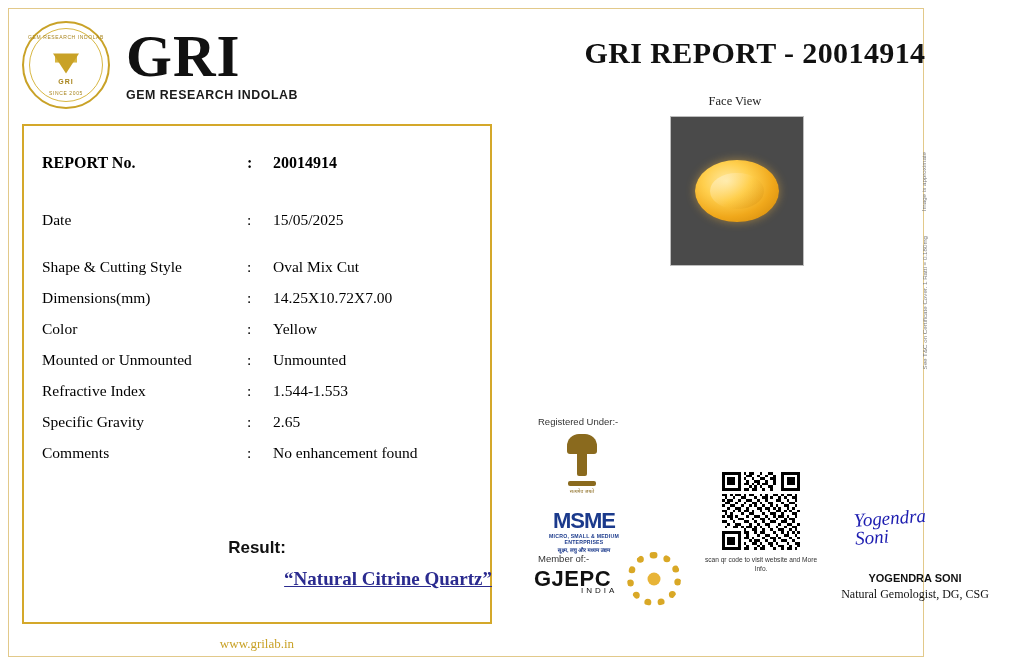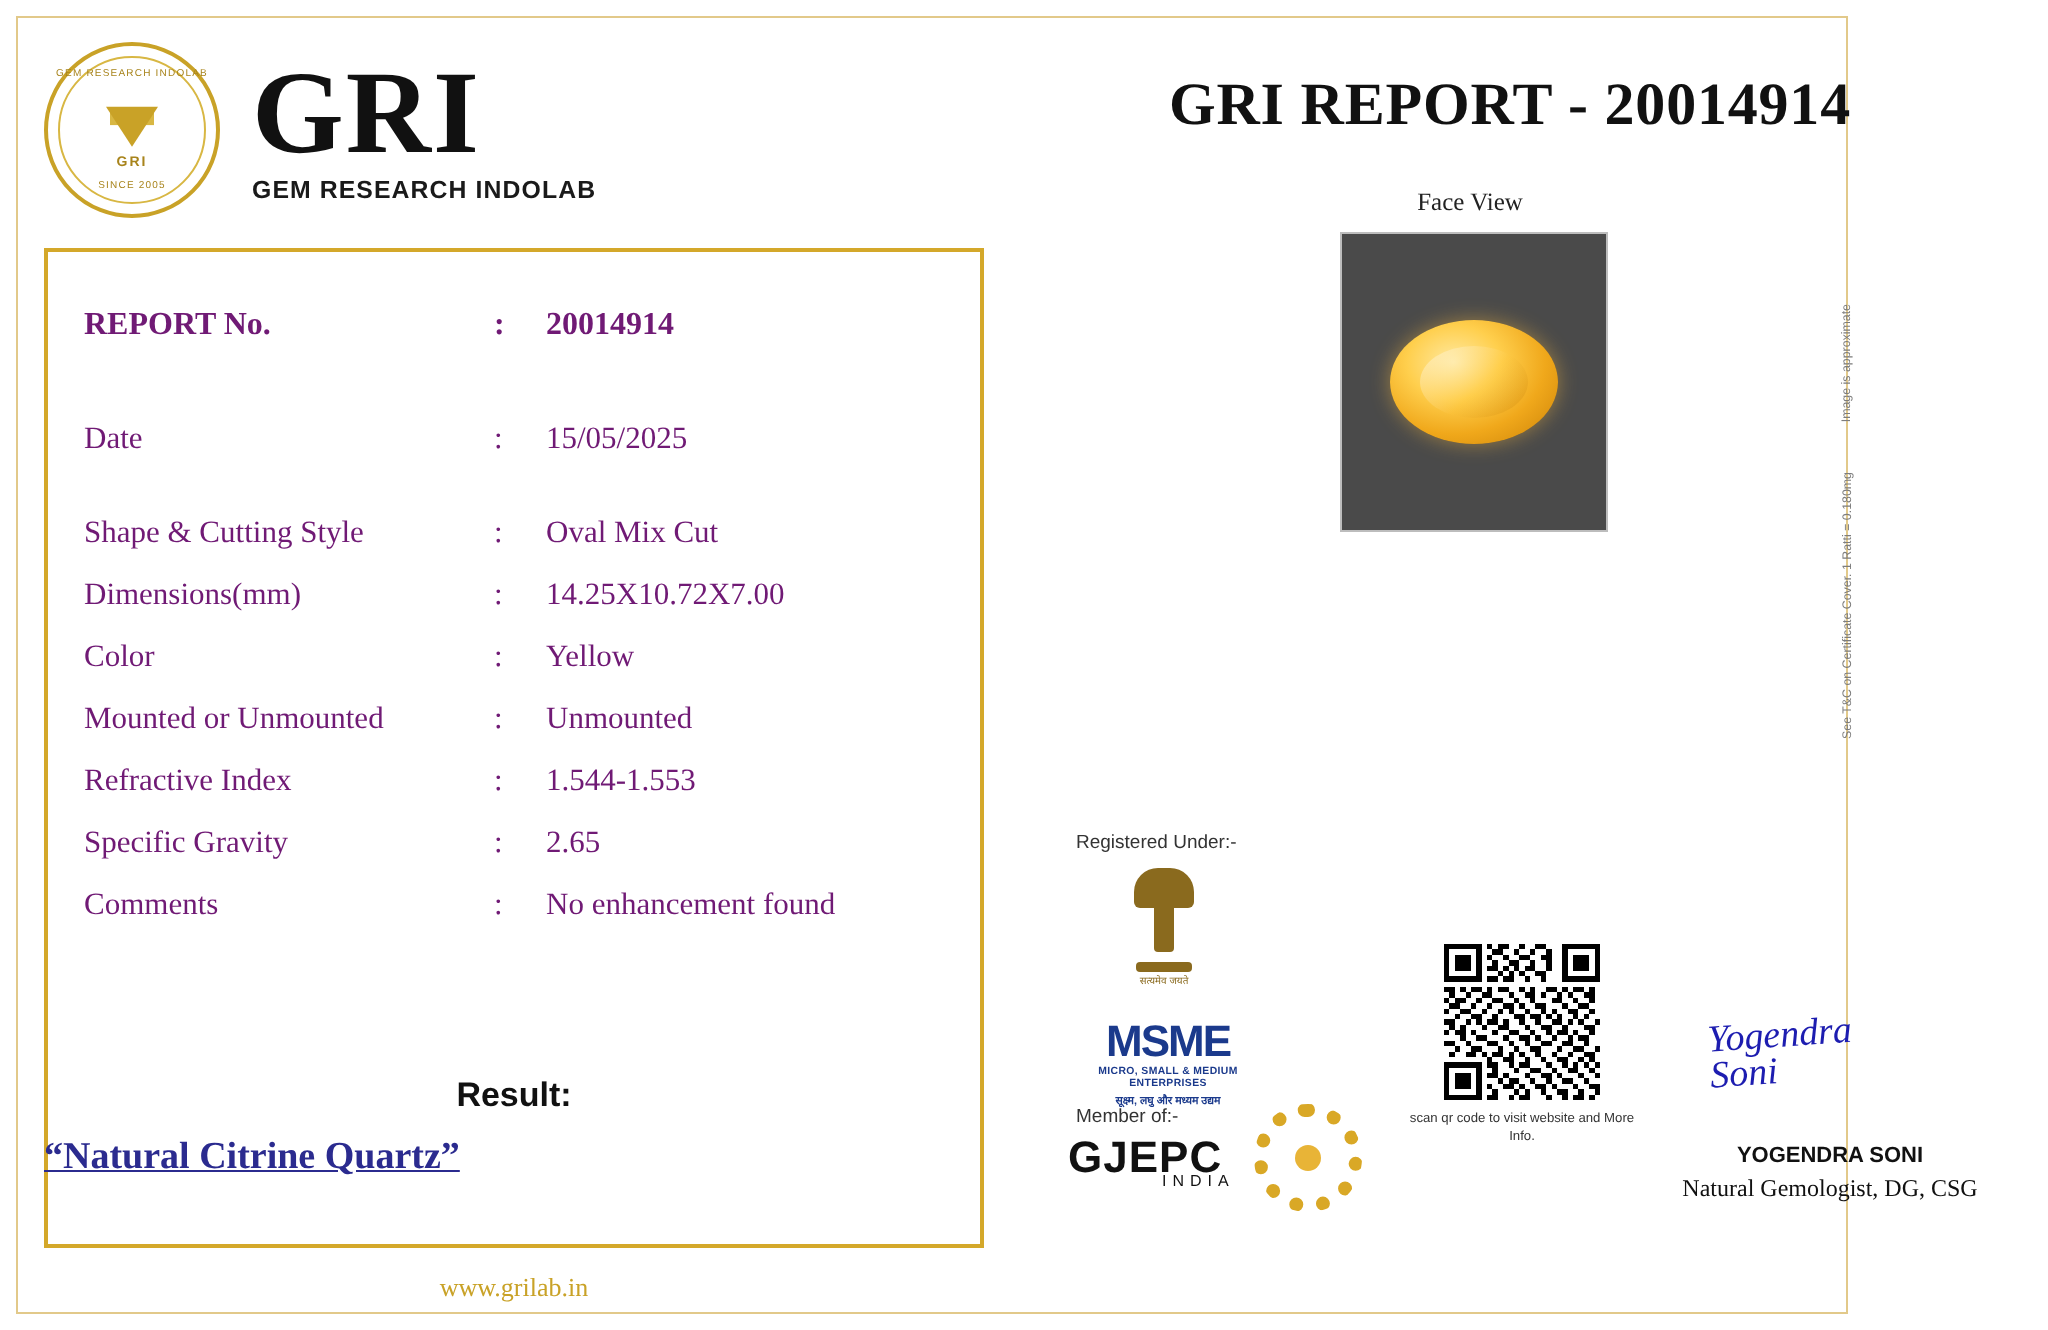--- a/index.html
+++ b/index.html
@@ -189,21 +189,21 @@
     position: absolute;
     left: 42px;
     top: 146px;
     width: 430px;
     border-collapse: collapse;
     font-size: 15.5px;
   }
   table.details td {
     padding: 2px 0;
     vertical-align: top;
-    color: #701a75;
+    color: #000000;
   }
   td.lbl { width: 205px; }
   td.colon { width: 26px; }
   td.val { }
   tr.first td { font-weight: 700; font-size: 16px; padding-bottom: 10px; padding-top: 8px;}
   tr.gap td { height: 22px; padding: 0; }
   tr.gap2 td { height: 16px; padding: 0; }
   tr.row td { padding: 6.5px 0; }
 
   .result-label {
@@ -215,21 +215,21 @@
     font-family: "Liberation Sans", sans-serif;
     font-size: 17px;
     font-weight: 700;
     color: #111;
   }
   .result-value {
     position: absolute;
     left: 22px;
     top: 568px;
     width: 470px;
-    text-align: left;
+    text-align: right;
     font-size: 19px;
     font-weight: 700;
     color: #2b2b8f;
     text-decoration: underline;
   }
   .website {
     position: absolute;
     left: 22px;
     top: 636px;
     width: 470px;

